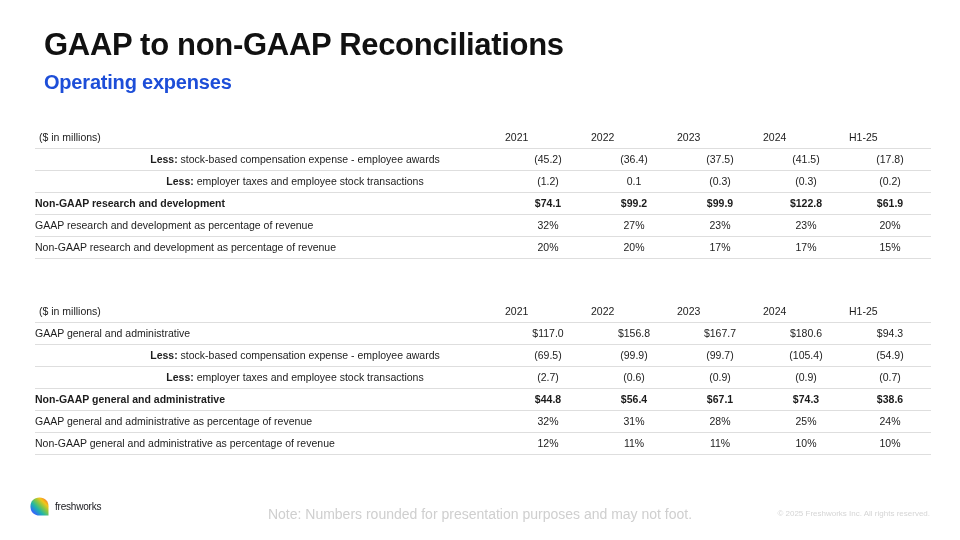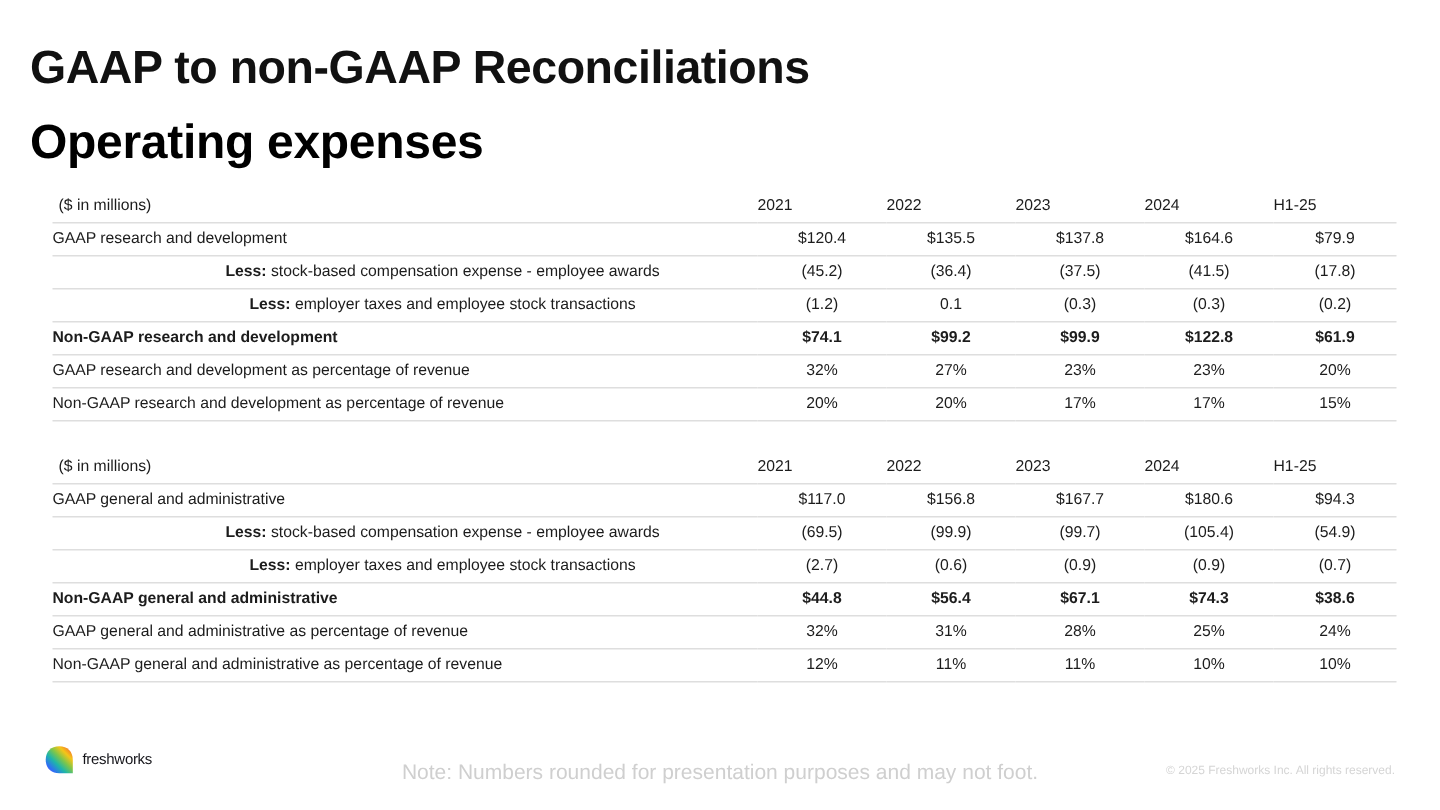--- a/index.html
+++ b/index.html
@@ -9,36 +9,36 @@
     font-family: "Liberation Sans", sans-serif;
     overflow: hidden;
   }
   .slide {
     position: relative;
     width: 960px; height: 540px;
     background: #ffffff;
   }
 
   
-  .title-block { position: absolute; left: 20px; top: 26px; }
+  .title-block { position: absolute; left: 44px; top: 26px; }
   .title-main {
     font-size: 31px;
     font-weight: bold;
     color: #111111;
     letter-spacing: -0.3px;
     line-height: 38px;
     white-space: nowrap;
   }
   .title-sub {
-    font-size: 32px;
+    font-size: 20px;
     font-weight: bold;
-    color: #000000;
+    color: #1d4ed8;
     letter-spacing: -0.2px;
     line-height: 36px;
-    margin-top: 12px;
+    margin-top: 0;
     white-space: nowrap;
   }
 
   
   .table-wrap { position: absolute; left: 35px; width: 896px; }
   #table-1 { top: 126px; }
   #table-2 { top: 300px; }
 
   table.fin {
     width: 896px;
@@ -141,28 +141,20 @@
           <tr>
             <th class="units">($ in millions)</th>
             <th>2021</th>
             <th>2022</th>
             <th>2023</th>
             <th>2024</th>
             <th>H1-25</th>
           </tr>
         </thead>
         <tbody>
-          <tr>
-            <td class="label">GAAP research and development</td>
-            <td class="num">$120.4</td>
-            <td class="num">$135.5</td>
-            <td class="num">$137.8</td>
-            <td class="num">$164.6</td>
-            <td class="num">$79.9</td>
-          </tr>
           <tr>
             <td class="label indent"><span class="less">Less:</span> stock-based compensation expense - employee awards</td>
             <td class="num">(45.2)</td>
             <td class="num">(36.4)</td>
             <td class="num">(37.5)</td>
             <td class="num">(41.5)</td>
             <td class="num">(17.8)</td>
           </tr>
           <tr>
             <td class="label indent"><span class="less">Less:</span> employer taxes and employee stock transactions</td>

